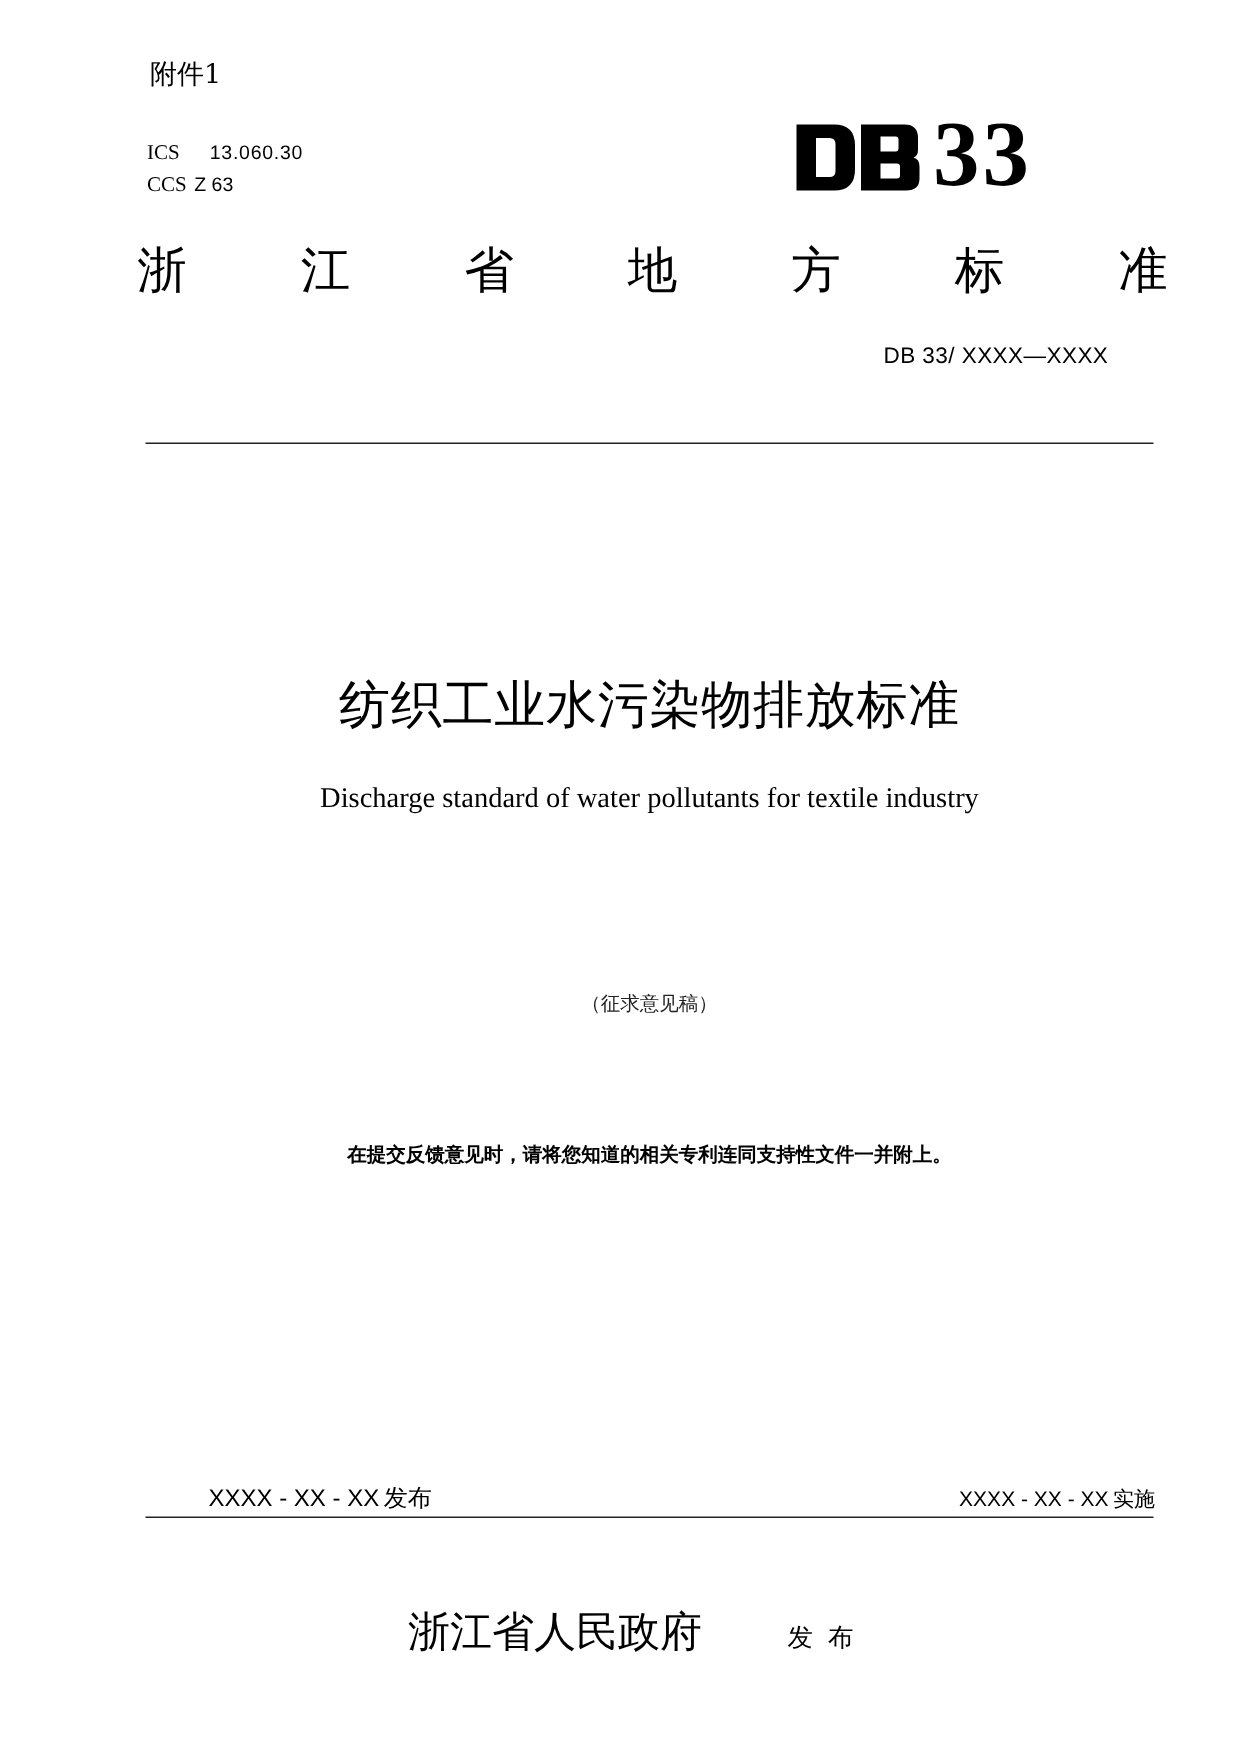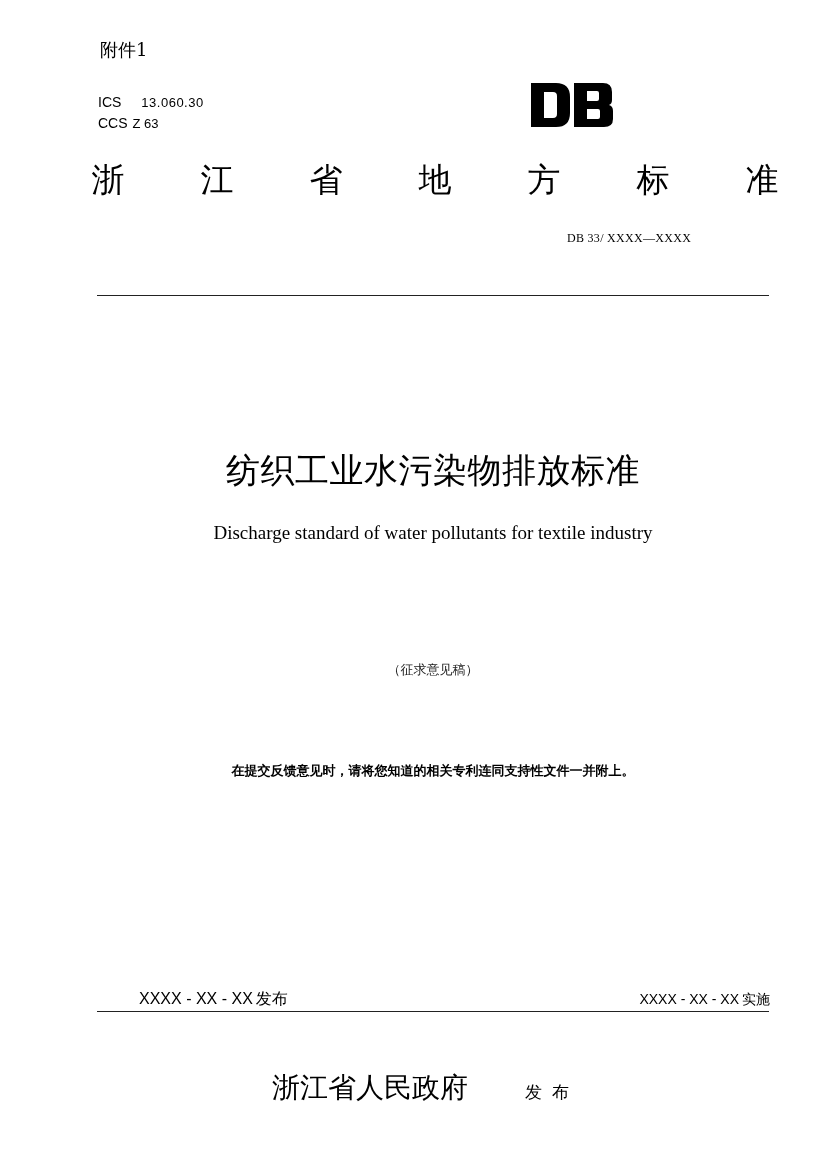--- a/index.html
+++ b/index.html
@@ -28,21 +28,21 @@
       left: 98px; top: 93px;
       font-size: 13px;
       line-height: 18px;
     }
     .ccs-row {
       left: 98px; top: 114px;
       font-size: 13px;
       line-height: 18px;
     }
     .ics-row .lbl, .ccs-row .lbl {
-      font-family: Liberation Sans, sans-serif;
+      font-family: Liberation Serif, serif;
       font-size: 14px;
     }
     .ics-row .val {
       font-family: "Liberation Sans", sans-serif;
       margin-left: 20px;
       letter-spacing: 0.5px;
       text-align: right;
     }
     .ccs-row .val {
       font-family: Liberation Sans, sans-serif;
@@ -68,23 +68,23 @@
       left: 90px; top: 158px;
       width: 690px; height: 44px;
       display: flex;
       justify-content: space-between;
       font-size: 33px;
       line-height: 44px;
     }
     .std-type span { display: inline-block; width: 36px; text-align: center; }
 
     .std-number {
-      left: 567px; top: 228px;
-      font-family: Liberation Serif, serif;
-      font-size: 12px;
+      left: 589px; top: 228px;
+      font-family: Liberation Sans, sans-serif;
+      font-size: 15px;
       line-height: 20px;
       letter-spacing: 0.3px;
     }
 
     .rule {
       left: 97px;
       width: 672px;
       height: 0;
       border-top: 1.5px solid #222222;
     }
@@ -164,20 +164,21 @@
   <span class="lbl">CCS</span><span class="val">Z 63</span>
 </div>
 
 <div class="abs db-logo">
   <svg width="86" height="50" viewBox="0 0 86 50">
 
     <path d="M1 3 H26 Q40 3 40 17 V33 Q40 47 26 47 H1 Z M14 12 V38 H23 Q27 38 27 34 V16 Q27 12 23 12 Z" fill="#000" fill-rule="evenodd"></path>
 
     <path d="M44 3 H73 Q82 3 82 12 V20 Q82 24 79 25 Q83 26 83 31 V39 Q83 47 74 47 H44 Z M57 11 V21 H67 Q69 21 69 19 V13 Q69 11 67 11 Z M57 29 V39 H68 Q70 39 70 37 V31 Q70 29 68 29 Z" fill="#000" fill-rule="evenodd"></path>
   </svg>
+  <span class="db-number">33</span>
 </div>
 
 <div class="abs std-type">
   <span>浙</span>
   <span>江</span>
   <span>省</span>
   <span>地</span>
   <span>方</span>
   <span>标</span>
   <span>准</span>

